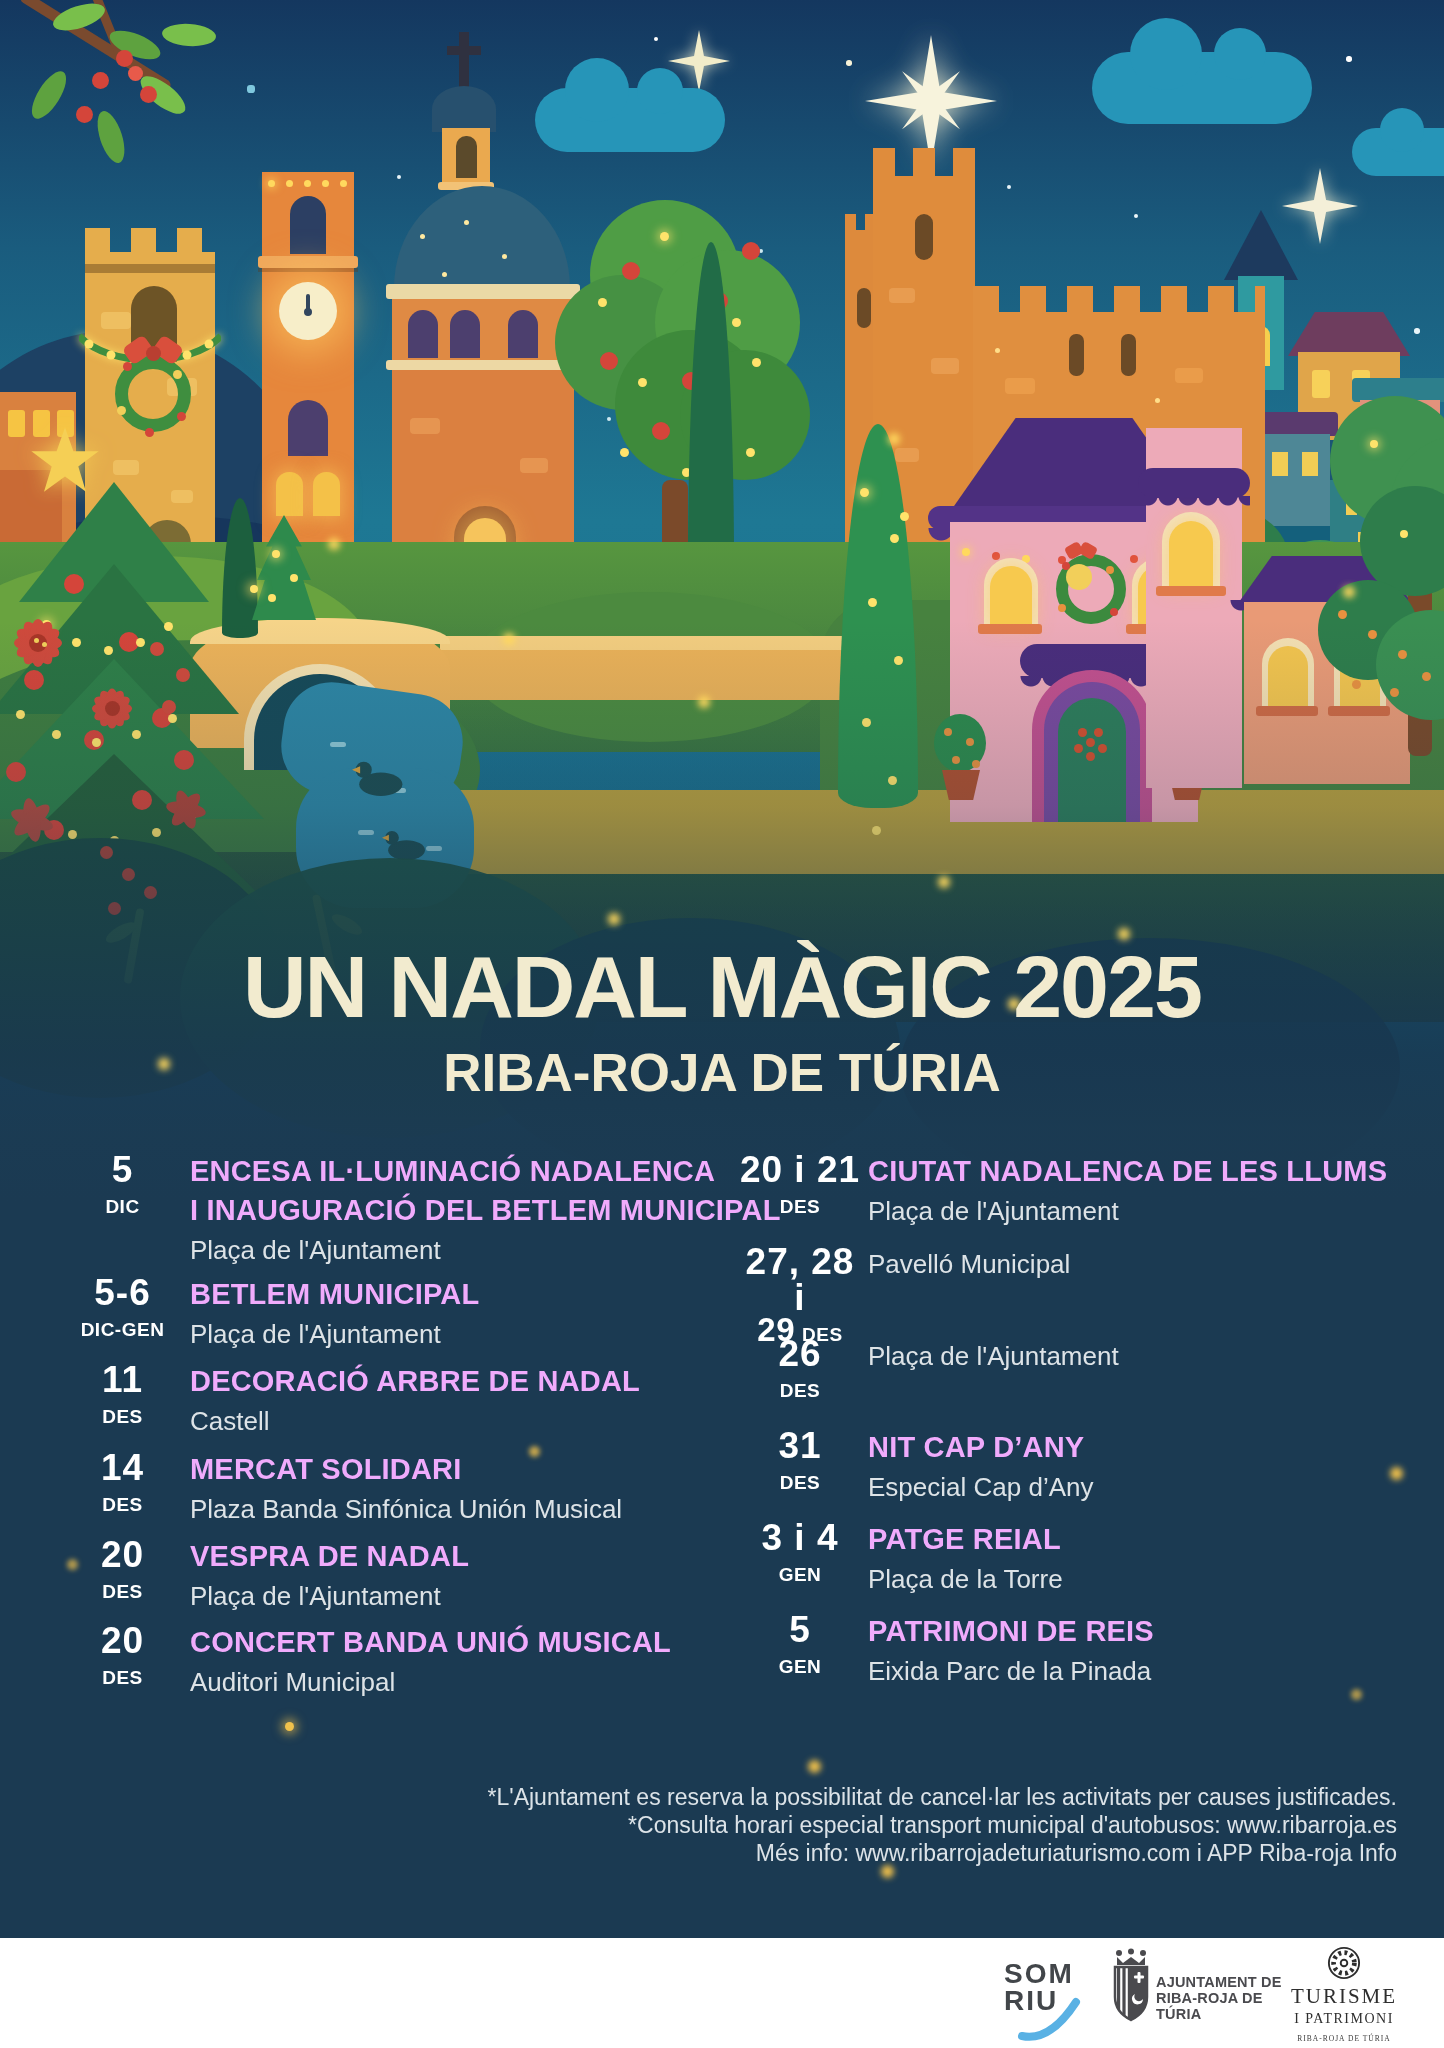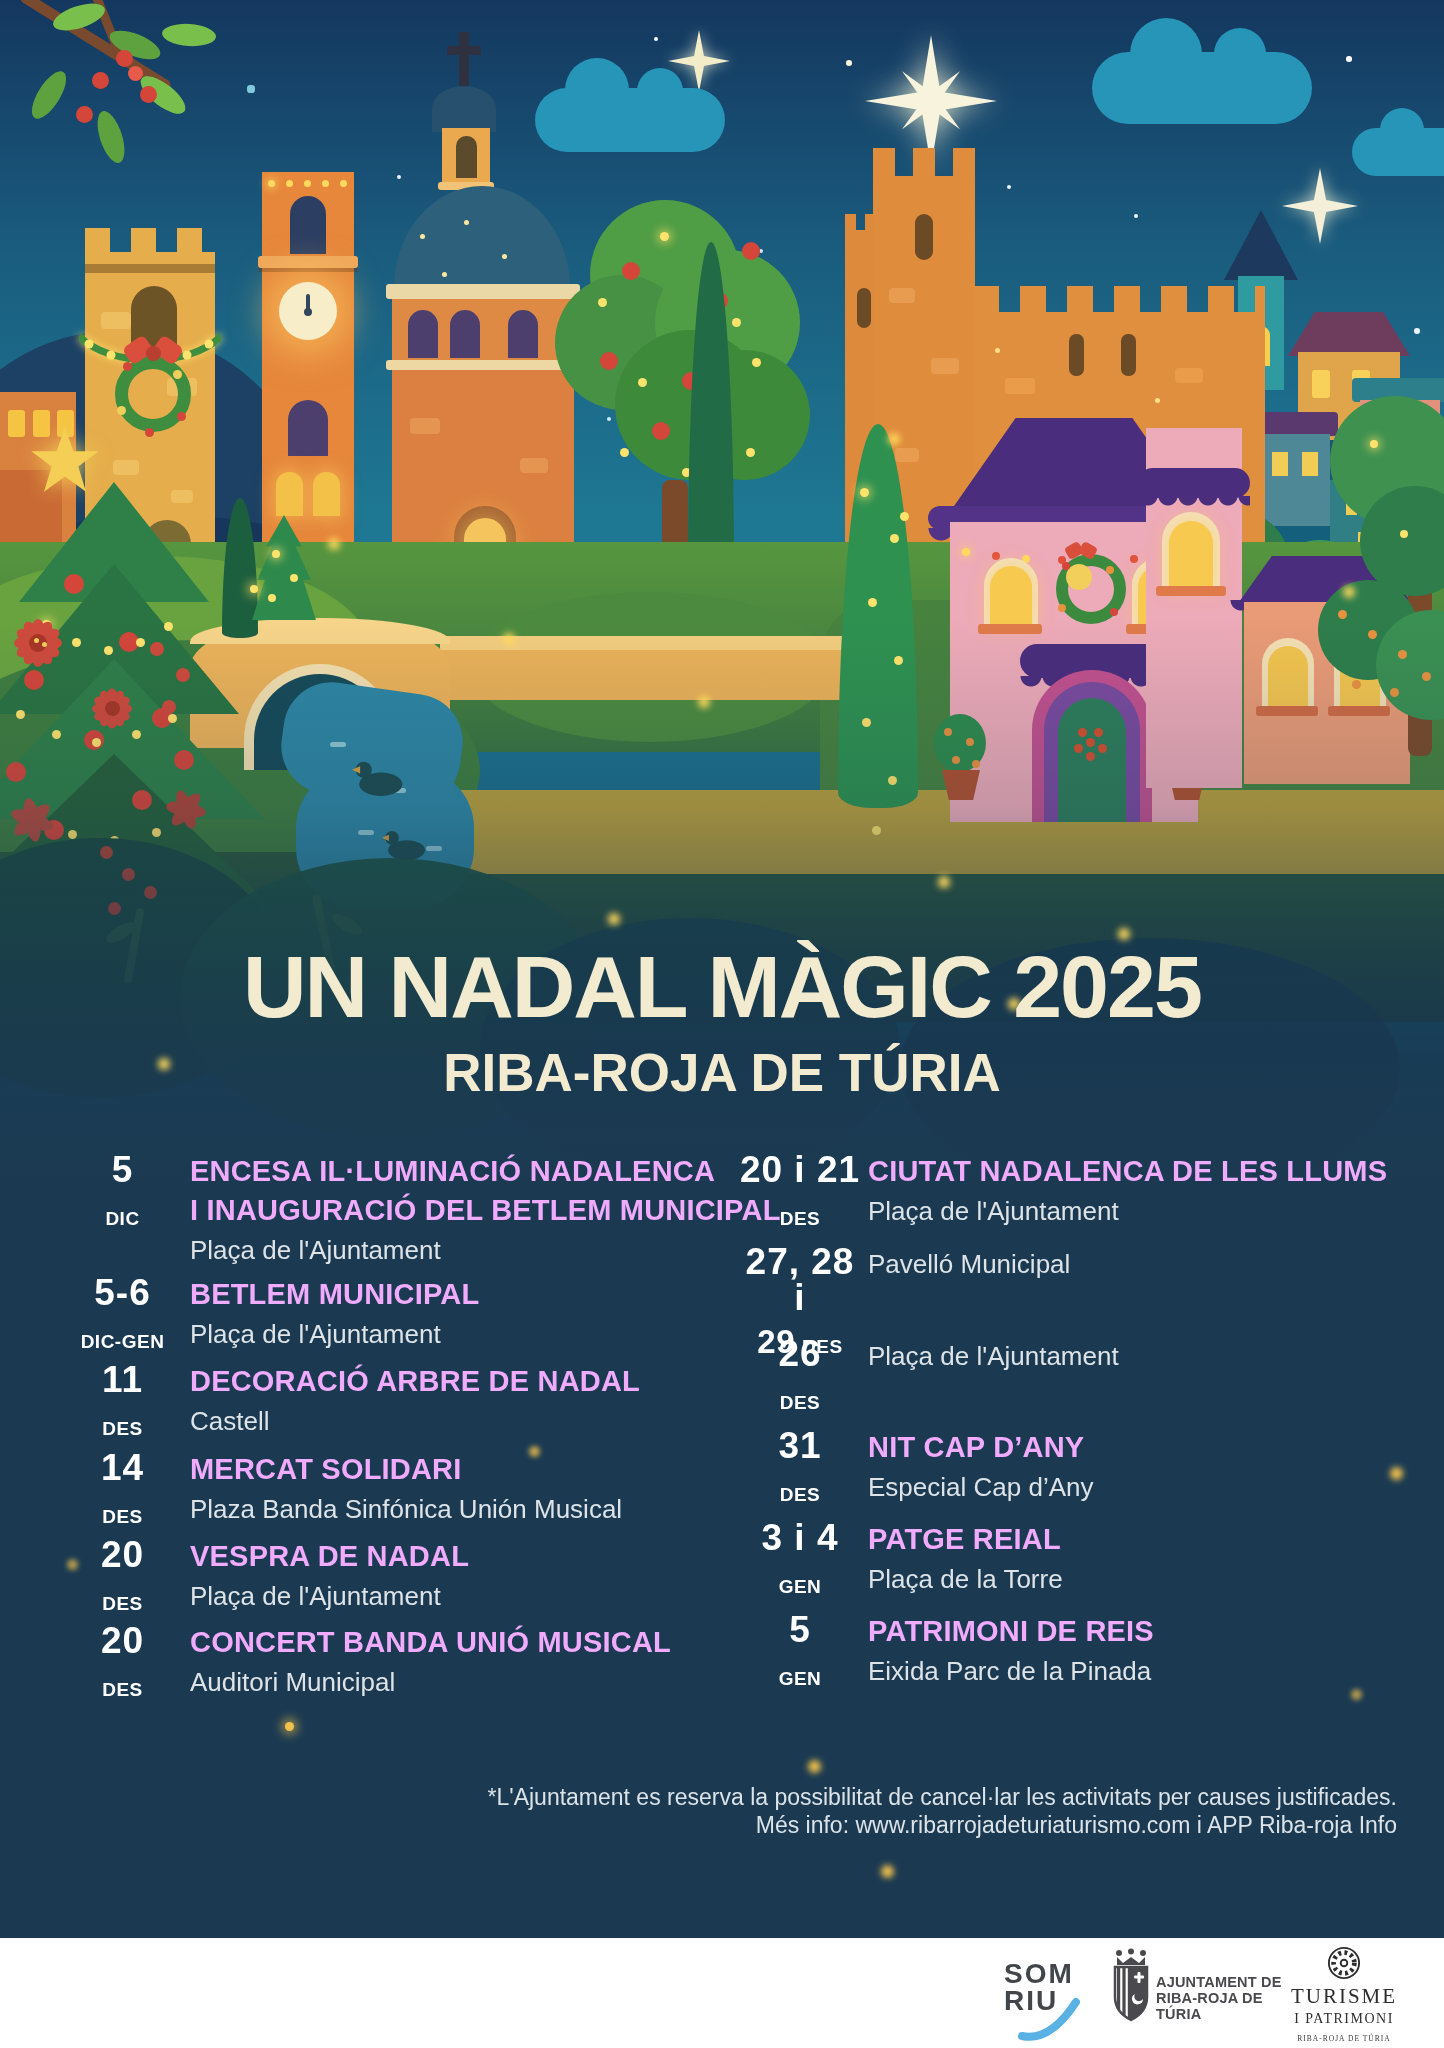--- a/index.html
+++ b/index.html
@@ -10,21 +10,21 @@
   
   .row{position:absolute;left:0;width:1444px}
   .row-l1{top:1152px}.row-l2{top:1275px}.row-l3{top:1362px}.row-l4{top:1450px}.row-l5{top:1537px}.row-l6{top:1623px}
   .row-r1{top:1152px}.row-r2{top:1244px}.row-r3{top:1336px}.row-r4{top:1428px}.row-r5{top:1520px}.row-r6{top:1612px}
   .edate{position:absolute;text-align:center;color:#ffffff}
   .left  .edate{left:40px;width:165px}
   .right .edate{left:737px;width:126px}
   .left  .einfo{position:absolute;left:190px;width:600px}
   .right .einfo{position:absolute;left:868px;width:560px}
   .d1{font-size:37px;font-weight:700;line-height:36px;letter-spacing:1px}
-  .dl2{font-size:19px;font-weight:700;line-height:26px;letter-spacing:.5px;margin-top:13px}
+  .dl2{font-size:19px;font-weight:700;line-height:26px;letter-spacing:.5px;margin-top:1px}
   .d2{font-size:33px;font-weight:700}
   .d2:not(:empty){margin-right:7px}
   .t1,.t2{font-size:29px;font-weight:700;color:#f0abfc;line-height:39px;letter-spacing:.2px}
   .venue{font-size:26px;color:#dde3e7;line-height:32px;margin-top:4px}
   .main-title{position:absolute;left:0;top:936px;width:1444px;text-align:center;
               font-size:88px;font-weight:700;letter-spacing:-2px;color:#f2ebcf}
   .main-subtitle{position:absolute;left:0;top:1042px;width:1444px;text-align:center;
               font-size:53px;font-weight:700;color:#f2ebcf}
   .notes{position:absolute;right:47px;top:1783px;text-align:right;font-size:23px;line-height:28px;color:#dce3e8}
   
@@ -500,20 +500,21 @@
       </div>
     <div class="einfo">
         <div class="t1">PATRIMONI DE REIS</div>
         <div class="t2"></div>
         <div class="venue">Eixida Parc de la Pinada</div>
       </div>
   </div>
 
   <div class="notes">
     <div>*L'Ajuntament es reserva la possibilitat de cancel·lar les activitats per causes justificades.</div>
+    <div>*Consulta horari especial transport municipal d'autobusos: www.ribarroja.es</div>
     <div>Més info: www.ribarrojadeturiaturismo.com i APP Riba-roja Info</div>
   </div>
 
   <div class="footer-strip">
     <div class="a" style="left:1004px;top:22px;width:110px;height:80px">
       <div class="somriu-txt">SOM</div>
       <div class="somriu-txt">RIU</div>
       <svg class="a" style="left:12px;top:36px;width:72px;height:48px" viewBox="0 0 72 48">
           <path d="M6,40 Q34,46 60,6" stroke="#59b1e4" stroke-width="8" fill="none" stroke-linecap="round"></path>
         </svg>

